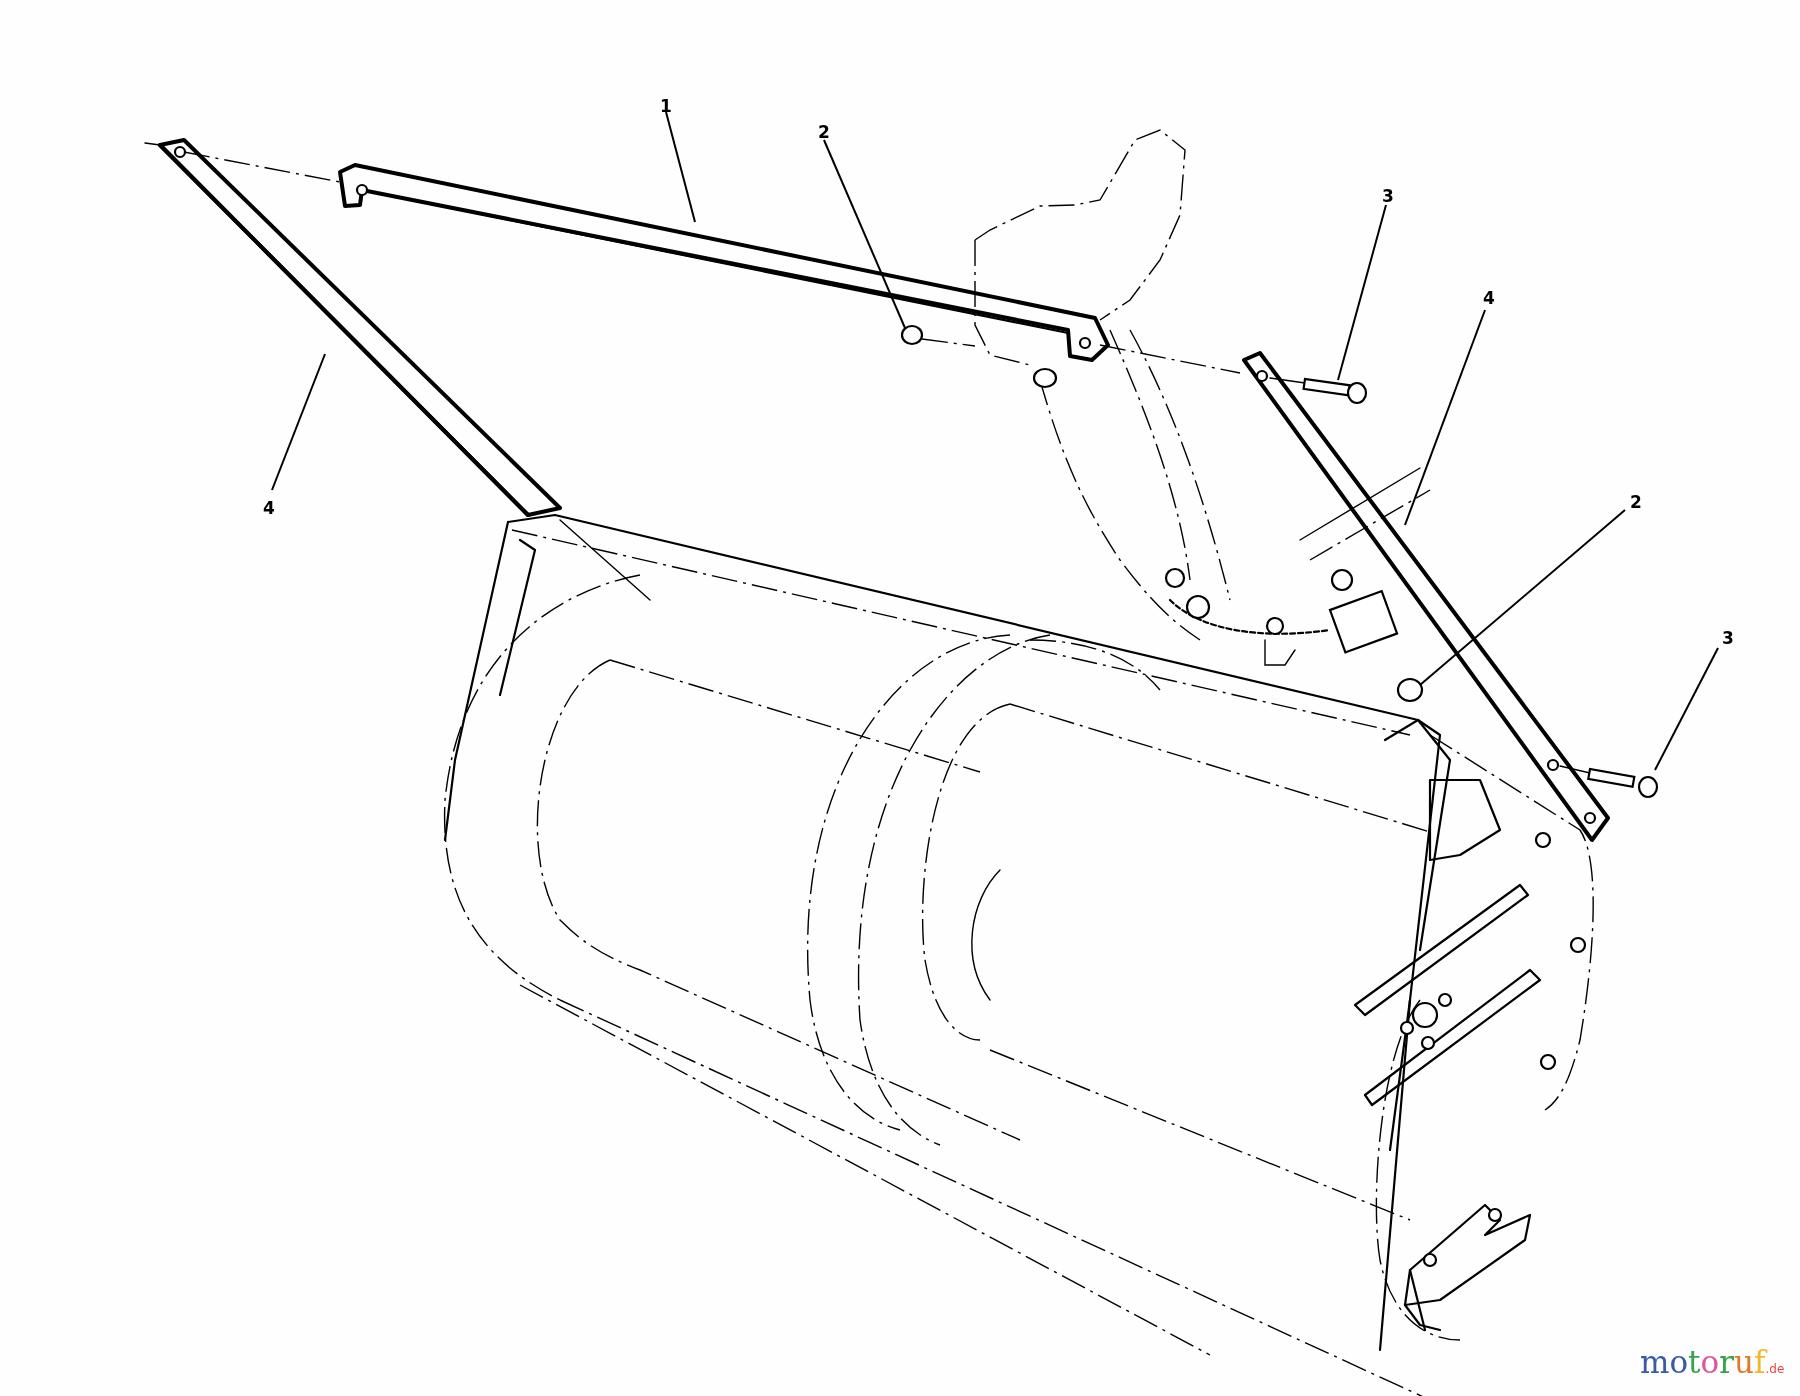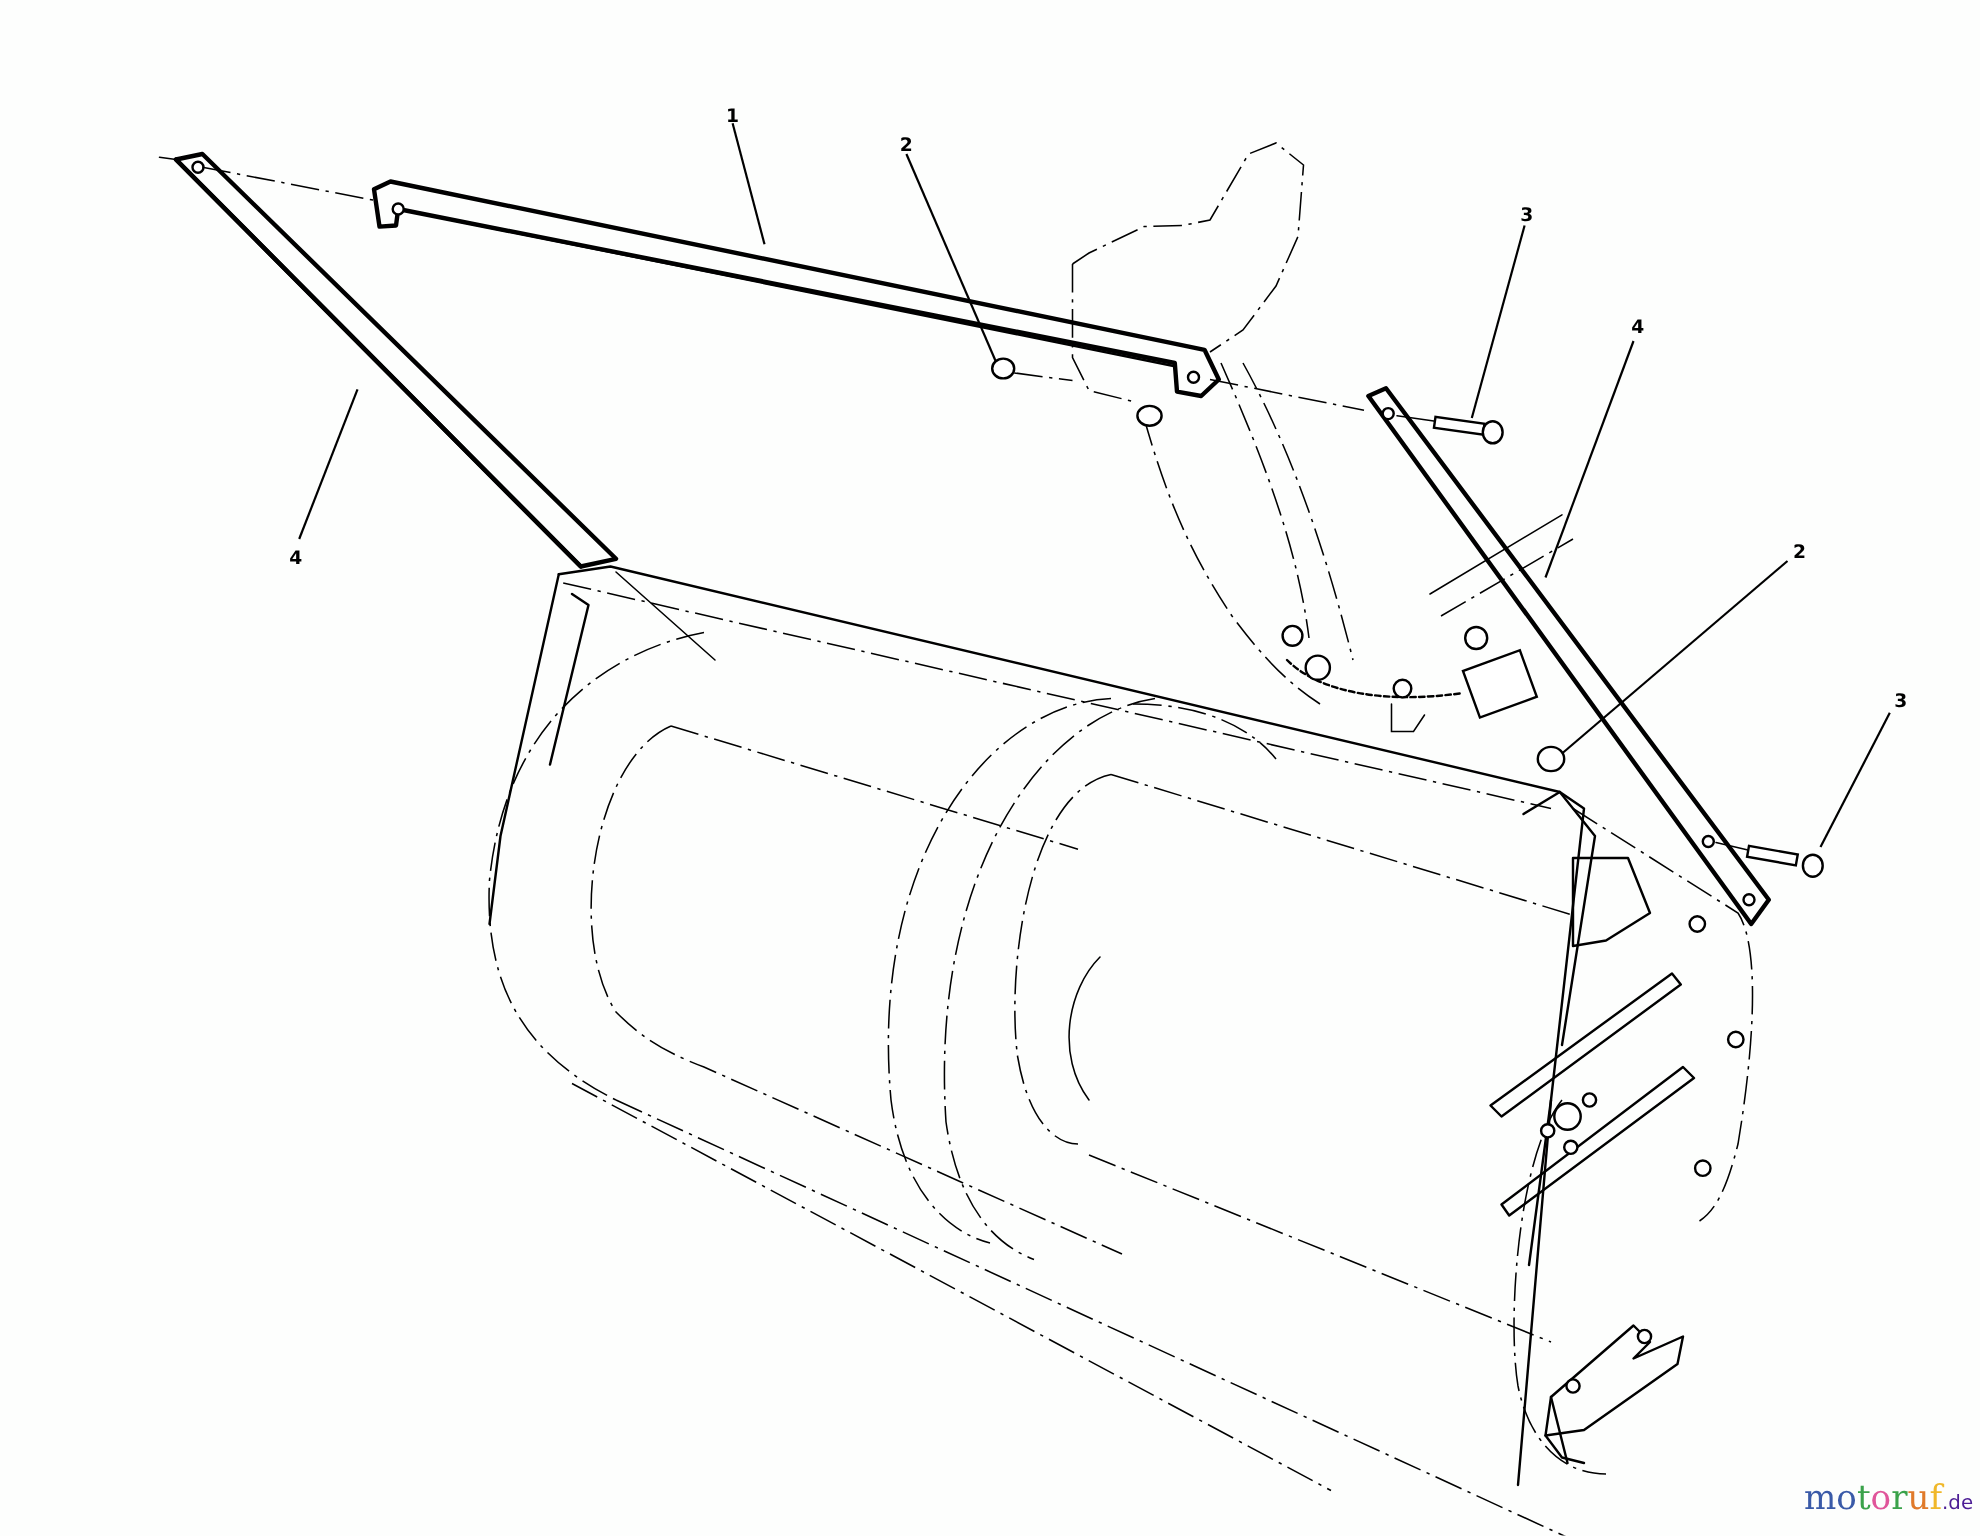--- a/index.html
+++ b/index.html
@@ -1,21 +1,21 @@
 <!DOCTYPE html>
 <html><head>
   <meta charset="utf-8">
   <style>
     html, body { margin: 0; padding: 0; background: #fdfefd; }
     body { width: 1800px; height: 1396px; position: relative; overflow: hidden; font-family: "Liberation Sans", sans-serif; }
     #diagram { position: absolute; left: 0; top: 0; width: 1800px; height: 1396px; }
     .callout { position: absolute; font-family: "DejaVu Sans", sans-serif; font-weight: bold; font-size: 17px; color: #000; line-height: 1; }
     .logo { position: absolute; left: 1640px; top: 1344px; font-family: "DejaVu Serif", serif; font-size: 31px; letter-spacing: 0px; white-space: nowrap; }
     .logo span { display: inline-block; }
-    .logo .tld { font-family: "DejaVu Sans", sans-serif; font-size: 18px; color: #4c1d95; }
+    .logo .tld { font-family: "DejaVu Sans", sans-serif; font-size: 12px; color: #ef4444; }
     svg .solid { fill: none; stroke: #000; stroke-width: 2.2; stroke-linecap: round; stroke-linejoin: round; }
     svg .thick { fill: none; stroke: #000; stroke-width: 4; stroke-linecap: round; stroke-linejoin: round; }
     svg .thin { fill: none; stroke: #000; stroke-width: 1.4; stroke-linecap: round; }
     svg .phantom { fill: none; stroke: #000; stroke-width: 1.4; stroke-dasharray: 26 6 3 6; }
     svg .leader { fill: none; stroke: #000; stroke-width: 2; }
     svg .hw { fill: #fff; stroke: #000; stroke-width: 2.2; }
   </style>
 </head>
 <body>
 

